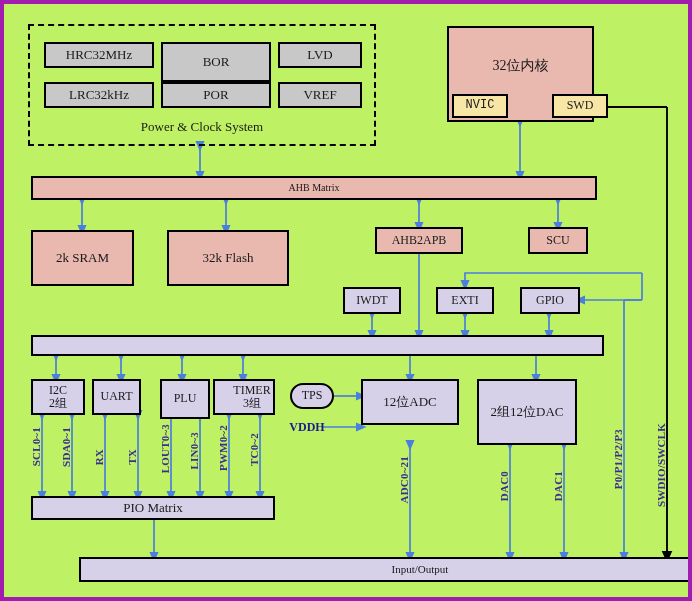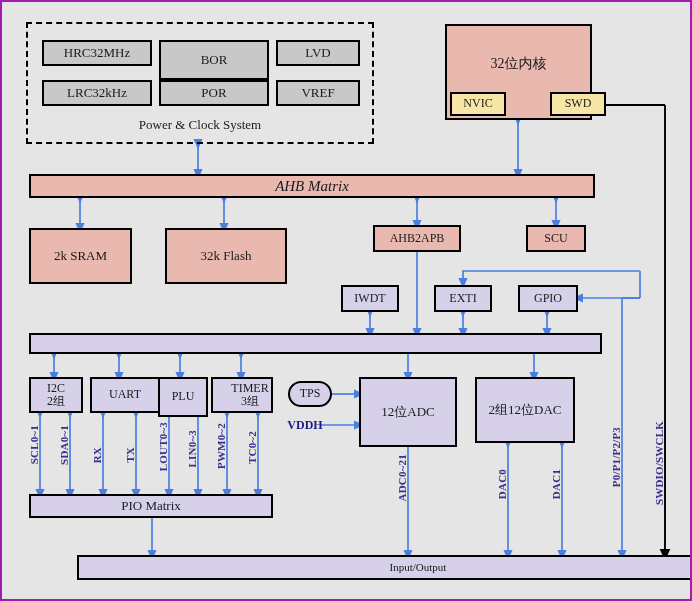--- a/index.html
+++ b/index.html
@@ -1,20 +1,20 @@
 <!DOCTYPE html>
 <html><head>
 <meta charset="utf-8">
 <style>
   html,body{margin:0;padding:0;background:#ffffff;}
   #root{
     position:relative;
     width:692px;height:601px;
-    background:#e5e5e5;
-    border:2px solid #a21caf;
+    background:#bef264;
+    border:4px solid #a21caf;
     box-sizing:border-box;
     font-family:"Liberation Serif", serif;
     overflow:hidden;
   }
   .blk{
     position:absolute;
     box-sizing:border-box;
     display:flex;align-items:center;justify-content:center;
     text-align:center;
     line-height:1.12;
@@ -133,48 +133,48 @@
   <div class="blk gray" style="left:157px;top:38px;width:110px;height:40px;font-size:13px;">BOR</div>
   <div class="blk gray" style="left:274px;top:38px;width:84px;height:26px;font-size:13px;">LVD</div>
 
   <div class="blk gray" style="left:40px;top:78px;width:110px;height:26px;font-size:13px;">LRC32kHz</div>
   <div class="blk gray" style="left:157px;top:78px;width:110px;height:26px;font-size:13px;">POR</div>
   <div class="blk gray" style="left:274px;top:78px;width:84px;height:26px;font-size:13px;">VREF</div>
 
   <div class="plain" style="left:24px;top:113px;width:348px;height:20px;font-size:13px;">Power &amp; Clock System</div>
 
   <div class="blk pink" style="left:443px;top:22px;width:147px;height:96px;font-size:14px;align-items:flex-start;padding-top:30px;">32位内核</div>
-  <div class="blk yellow" style="left:448px;top:90px;width:56px;height:24px;font-size:12px;">NVIC</div>
+  <div class="blk yellow" style="left:448px;top:90px;width:56px;height:24px;font-size:12px;font-family:Liberation Mono, monospace;">NVIC</div>
   <div class="blk yellow" style="left:548px;top:90px;width:56px;height:24px;font-size:12px;">SWD</div>
 
-  <div class="blk pink" style="left:27px;top:172px;width:566px;height:24px;font-size:15px;font-style:italic;">AHB Matrix</div>
+  <div class="blk pink" style="left:27px;top:172px;width:566px;height:24px;font-size:10px;">AHB Matrix</div>
 
   <div class="blk pink" style="left:27px;top:226px;width:103px;height:56px;font-size:13px;">2k SRAM</div>
   <div class="blk pink" style="left:163px;top:226px;width:122px;height:56px;font-size:13px;">32k Flash</div>
 
   <div class="blk pink" style="left:371px;top:223px;width:88px;height:27px;font-size:12px;">AHB2APB</div>
   <div class="blk pink" style="left:524px;top:223px;width:60px;height:27px;font-size:12px;">SCU</div>
 
   <div class="blk purple" style="left:339px;top:283px;width:58px;height:27px;font-size:12px;">IWDT</div>
   <div class="blk purple" style="left:432px;top:283px;width:58px;height:27px;font-size:12px;">EXTI</div>
   <div class="blk purple" style="left:516px;top:283px;width:60px;height:27px;font-size:12px;">GPIO</div>
 
   <div class="blk purple" style="left:27px;top:331px;width:573px;height:21px;font-size:12px;"></div>
 
   <div class="blk purple" style="left:27px;top:375px;width:54px;height:36px;font-size:12px;">I2C
 2组</div>
-  <div class="blk purple" style="left:88px;top:375px;width:70px;height:36px;font-size:12px;text-align:center;">UART</div>
+  <div class="blk purple" style="left:88px;top:375px;width:49px;height:36px;font-size:12px;text-align:center;">UART</div>
   <div class="blk purple" style="left:156px;top:375px;width:50px;height:40px;font-size:12px;">PLU</div>
   <div class="blk purple" style="left:209px;top:375px;width:62px;height:36px;font-size:12px;padding-left:16px;">TIMER
 3组</div>
 
   <div class="blk purple" style="left:286px;top:379px;width:44px;height:26px;font-size:12px;border-radius:13px;">TPS</div>
   <div class="plain" style="left:276px;top:414px;width:54px;height:18px;font-size:12px;color:#1a1a8f;font-weight:bold;">VDDH</div>
 
-  <div class="blk purple" style="left:357px;top:375px;width:98px;height:70px;font-size:13px;">12位ADC</div>
+  <div class="blk purple" style="left:357px;top:375px;width:98px;height:46px;font-size:13px;">12位ADC</div>
   <div class="blk purple" style="left:473px;top:375px;width:100px;height:66px;font-size:13px;">2组12位DAC</div>
 
   <div class="blk purple" style="left:27px;top:492px;width:244px;height:24px;font-size:13px;">PIO Matrix</div>
 
   <div class="blk purple" style="left:27px;top:553px;width:682px;height:25px;font-size:11px;margin-left:48px;">Input/Output</div>
 
   <div class="vlabel" style="left:26px;top:423px;">SCL0~1</div>
   <div class="vlabel" style="left:56px;top:423px;">SDA0~1</div>
   <div class="vlabel" style="left:89px;top:445px;">RX</div>
   <div class="vlabel" style="left:122px;top:445px;">TX</div>

